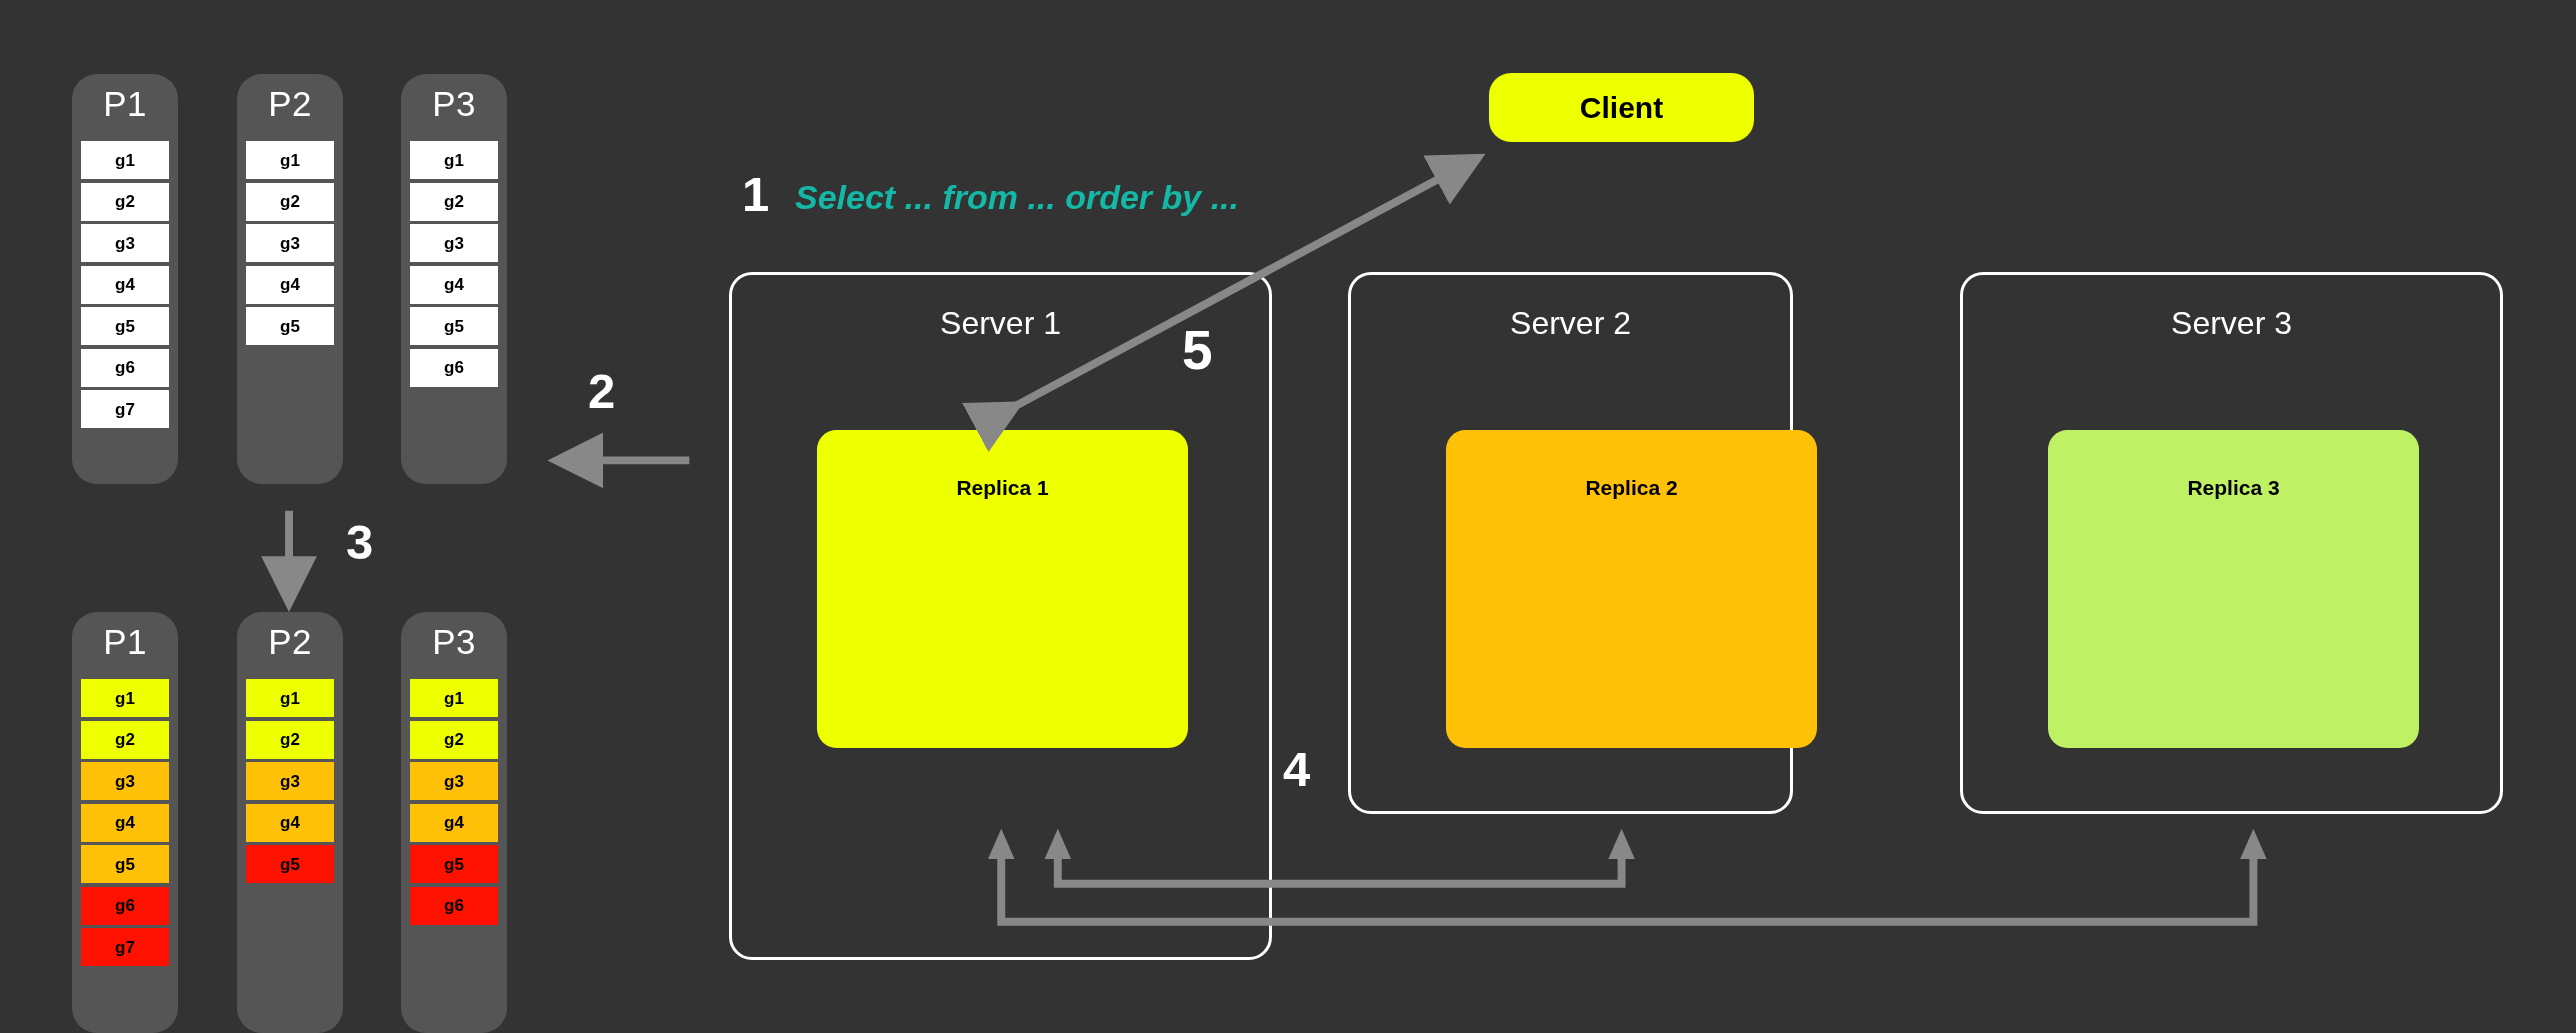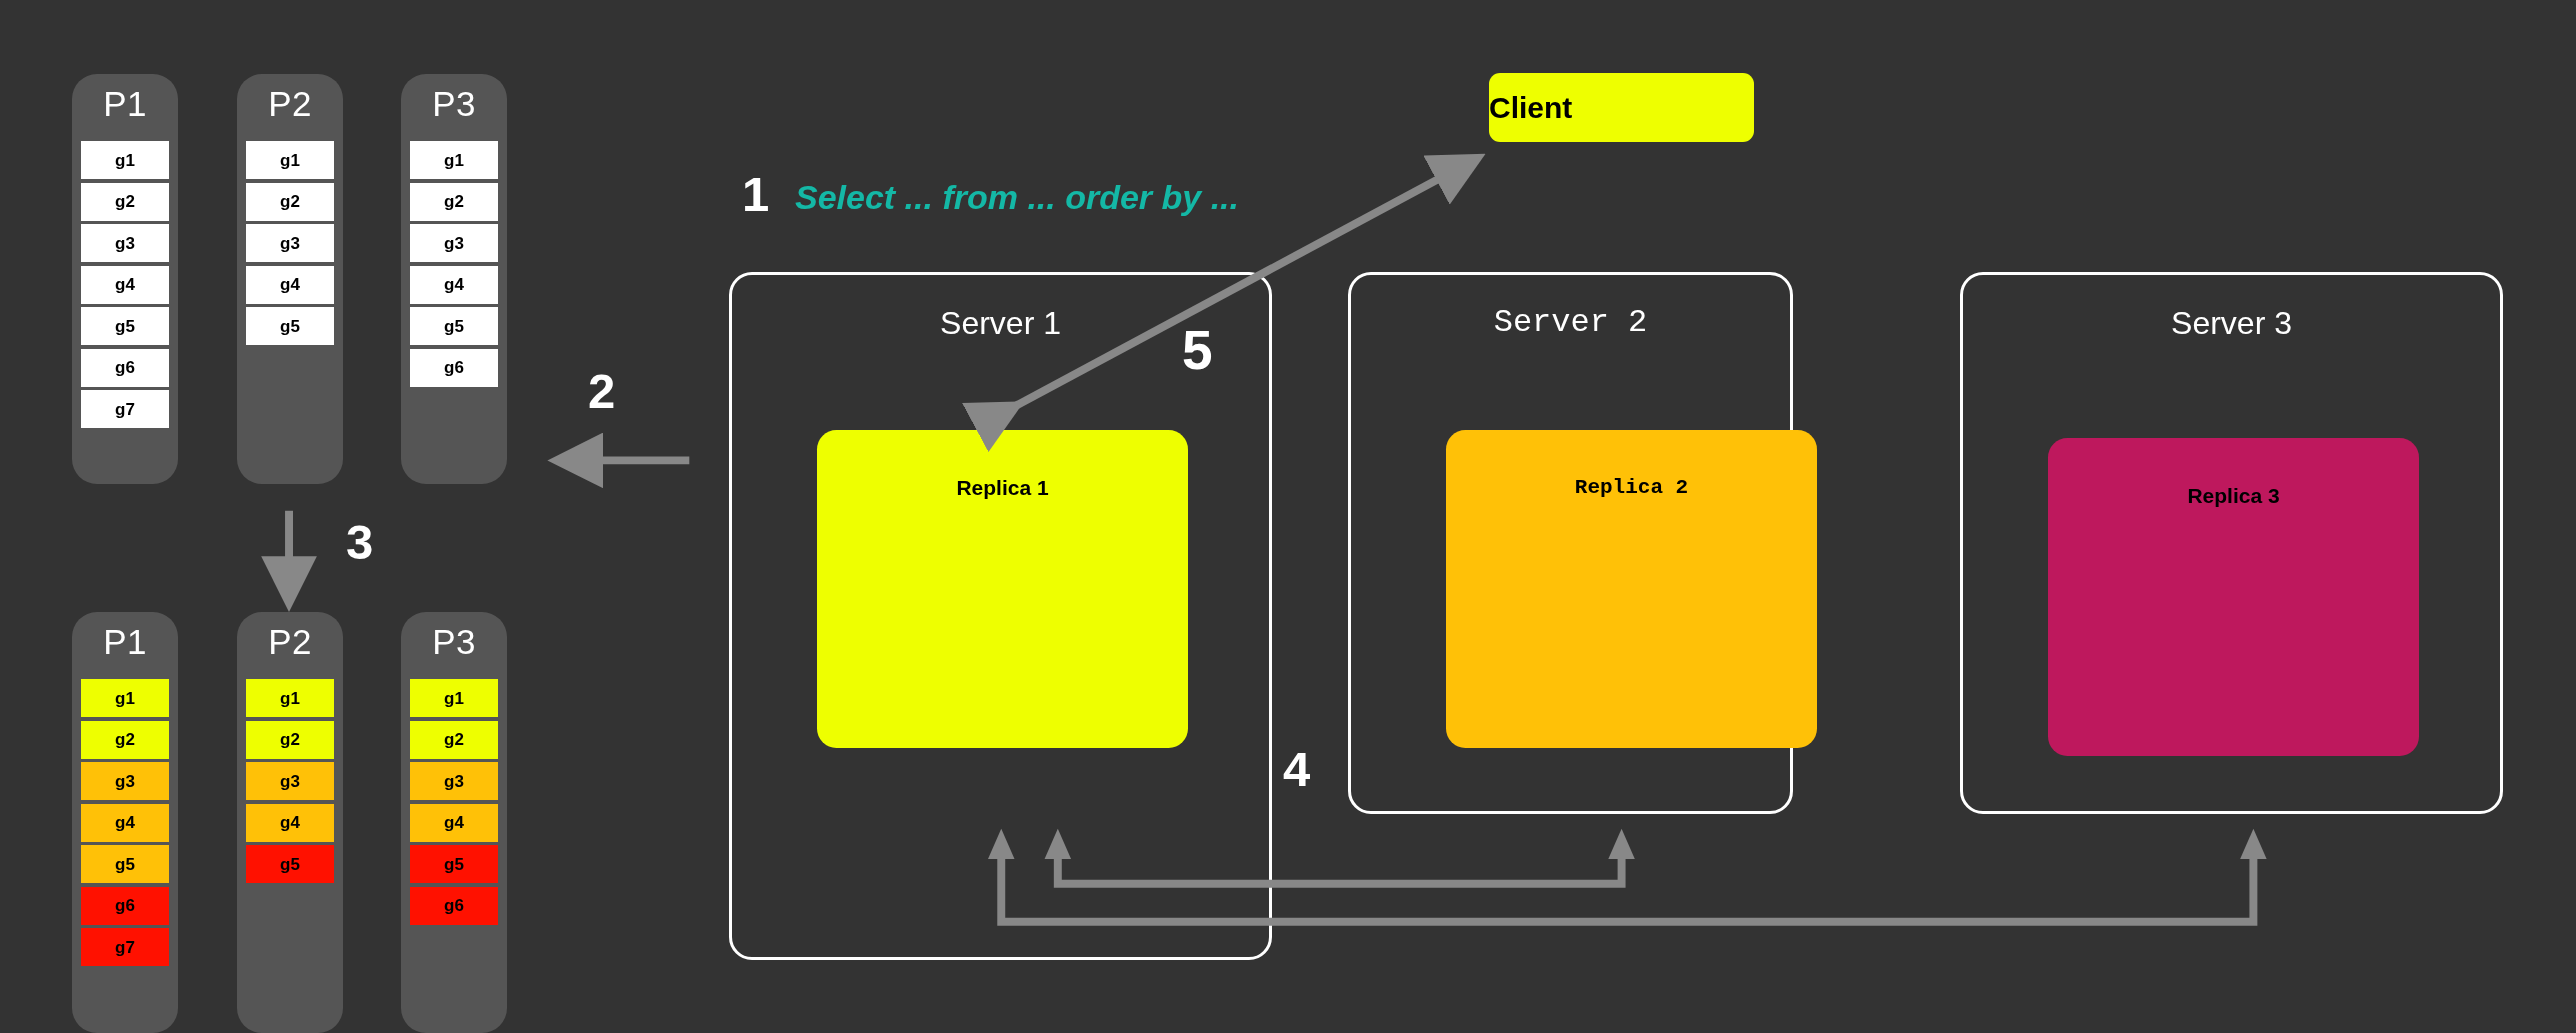--- a/index.html
+++ b/index.html
@@ -58,22 +58,22 @@
     font-weight:bold;
     line-height:1;
     white-space:nowrap;
     font-style:italic;
   }
 
   
   .clientbox{
     position:absolute;
     background:#eeff00;
-    border-radius:11px;
-    display:flex;align-items:center;justify-content:flex-start;
+    border-radius:22px;
+    display:flex;align-items:center;justify-content:center;
     color:#000000;
     font-size:30px;
     font-weight:bold;
   }
 
   
   .serverbox{
     position:absolute;
     border:3.5px solid #ffffff;
     border-radius:23px;
@@ -93,21 +93,21 @@
     border-radius:19.4px;
     display:flex;align-items:flex-start;justify-content:center;
     padding-top:46px;
     box-sizing:border-box;
     color:#000000;
     font-size:21px;
     font-weight:bold;
   }
   .r-yellow{background:#eeff00;}
   .r-amber{background:#ffc107;}
-  .r-red{background:#be185d;margin-top:8px;}
+  .r-red{background:#bef264;}
 
   
   .arrows{position:absolute;inset:0;pointer-events:none;}
 </style>
 </head>
 <body>
 
 <div class="stage">
 
   <div class="pcol" style="left:72px;top:74px;width:106px;height:410px;">
@@ -186,21 +186,21 @@
     <span>Client</span>
   </div>
 
   <div class="serverbox" style="left:729px;top:272px;width:543px;height:688px;">
     <div class="servertitle">Server 1</div>
     <div class="replica r-yellow" style="left:85px;top:155px;width:371px;height:318px;">
       <span>Replica 1</span>
     </div>
   </div>
 
-  <div class="serverbox" style="left:1348px;top:272px;width:445px;height:542px;font-family:Liberation Mono, monospace;">
+  <div class="serverbox" style="left:1348px;top:272px;width:445px;height:542px;">
     <div class="servertitle">Server 2</div>
     <div class="replica r-amber" style="left:95px;top:155px;width:371px;height:318px;">
       <span>Replica 2</span>
     </div>
   </div>
 
   <div class="serverbox" style="left:1960px;top:272px;width:543px;height:542px;">
     <div class="servertitle">Server 3</div>
     <div class="replica r-red" style="left:85px;top:155px;width:371px;height:318px;">
       <span>Replica 3</span>

